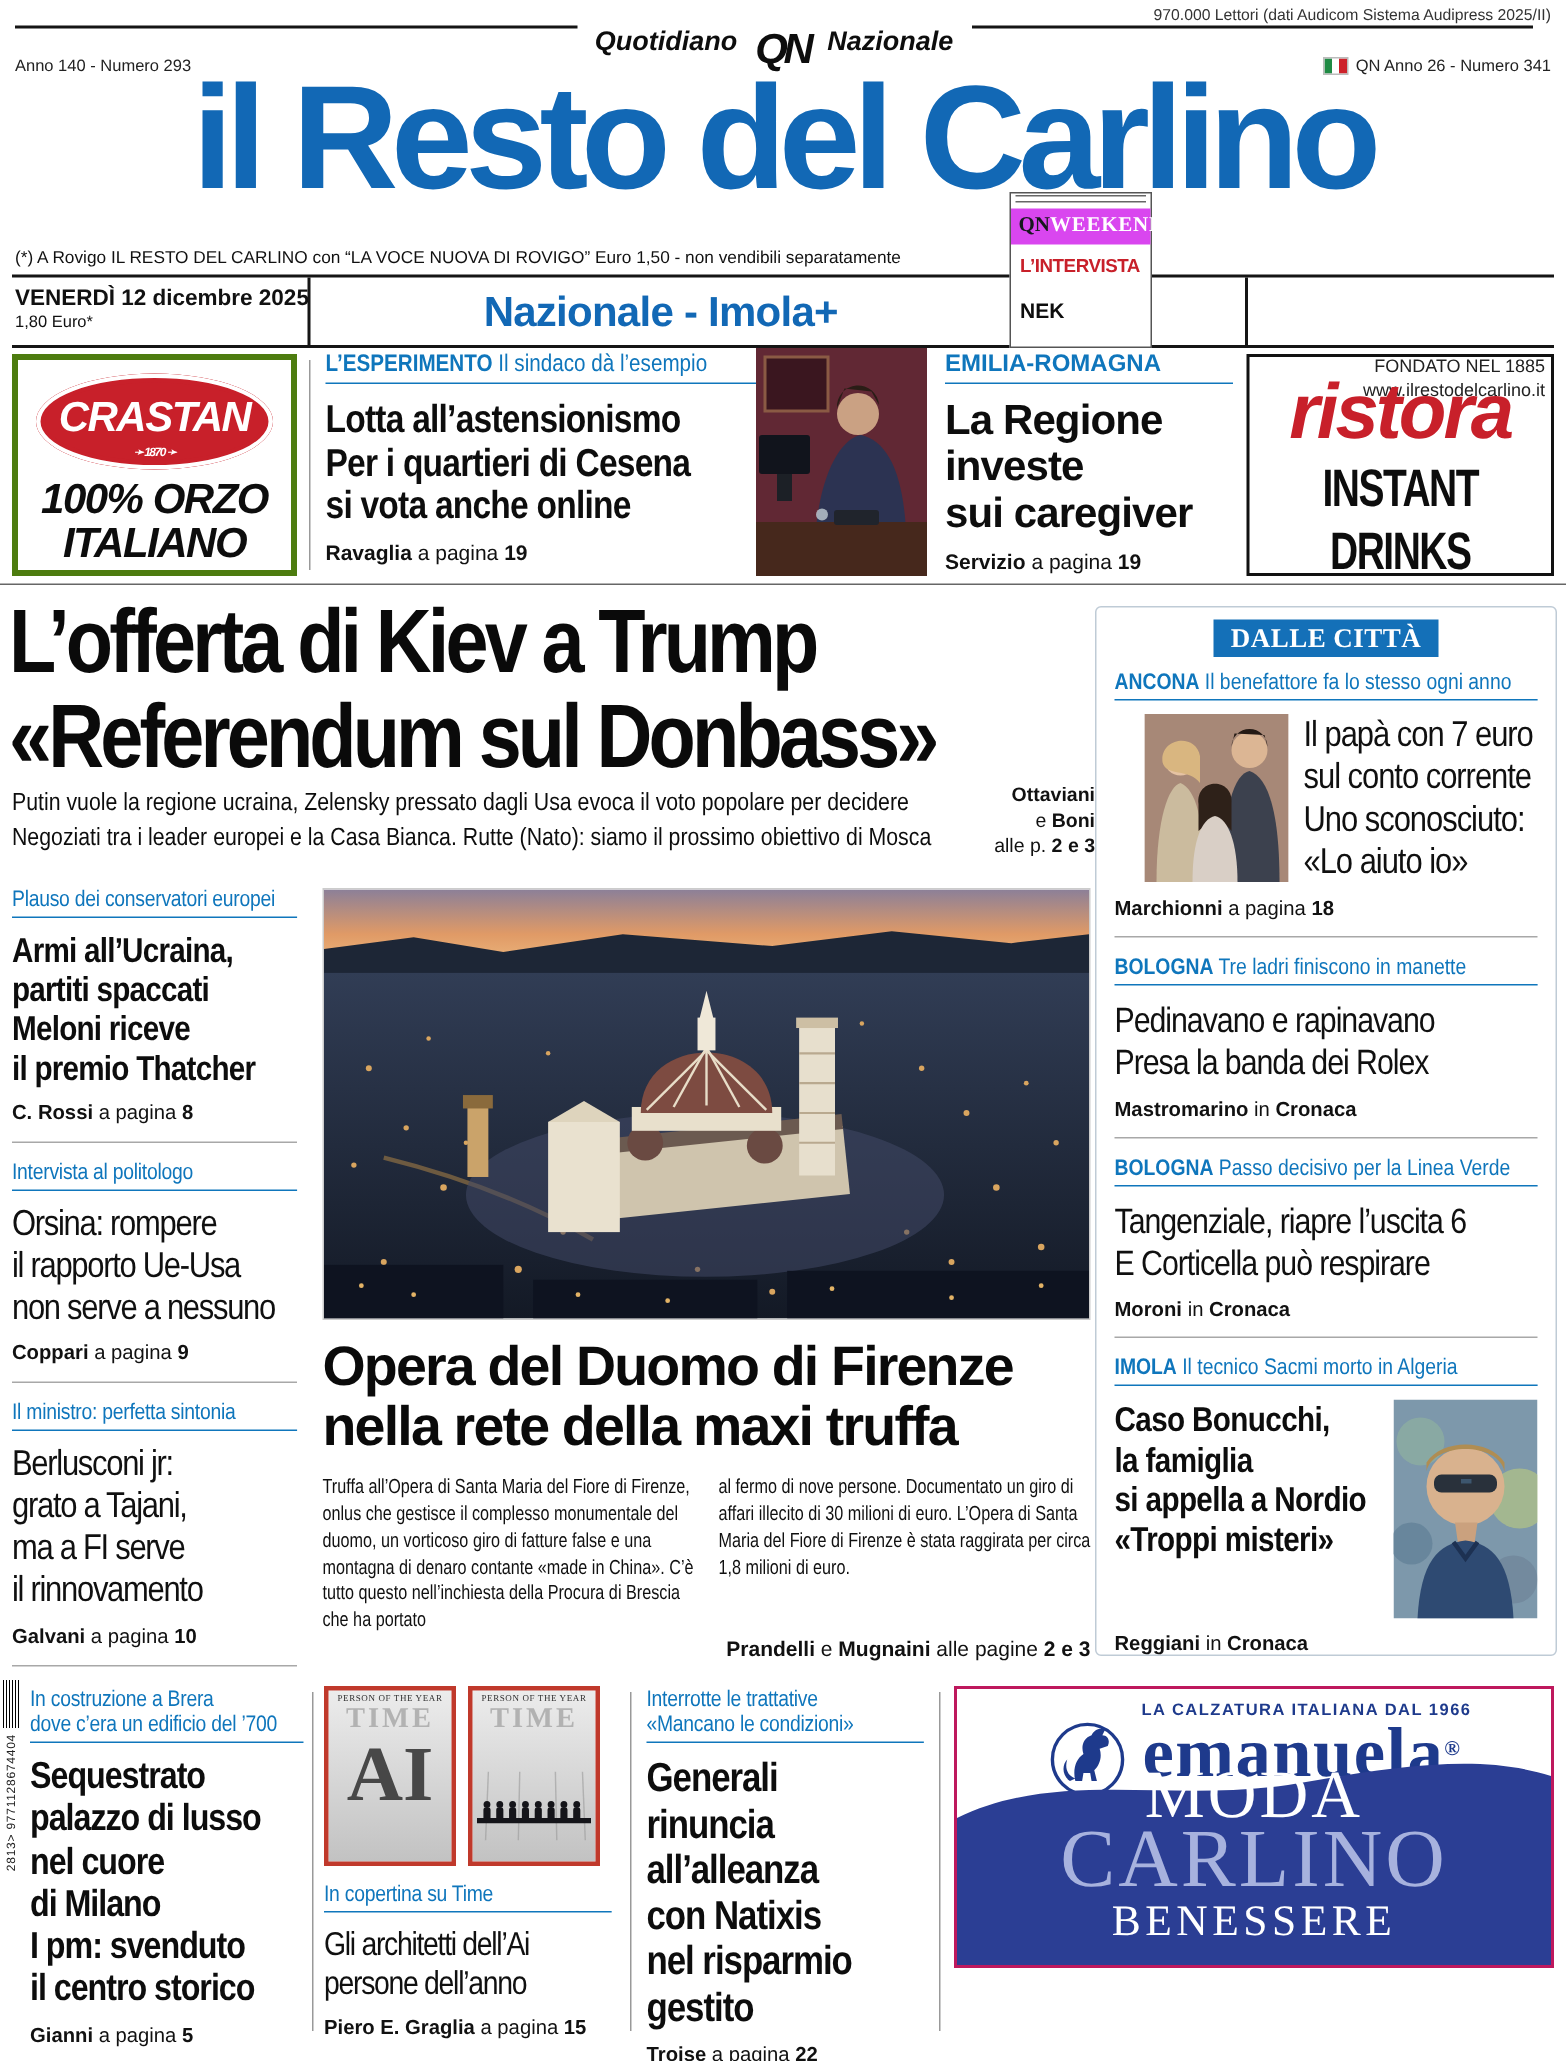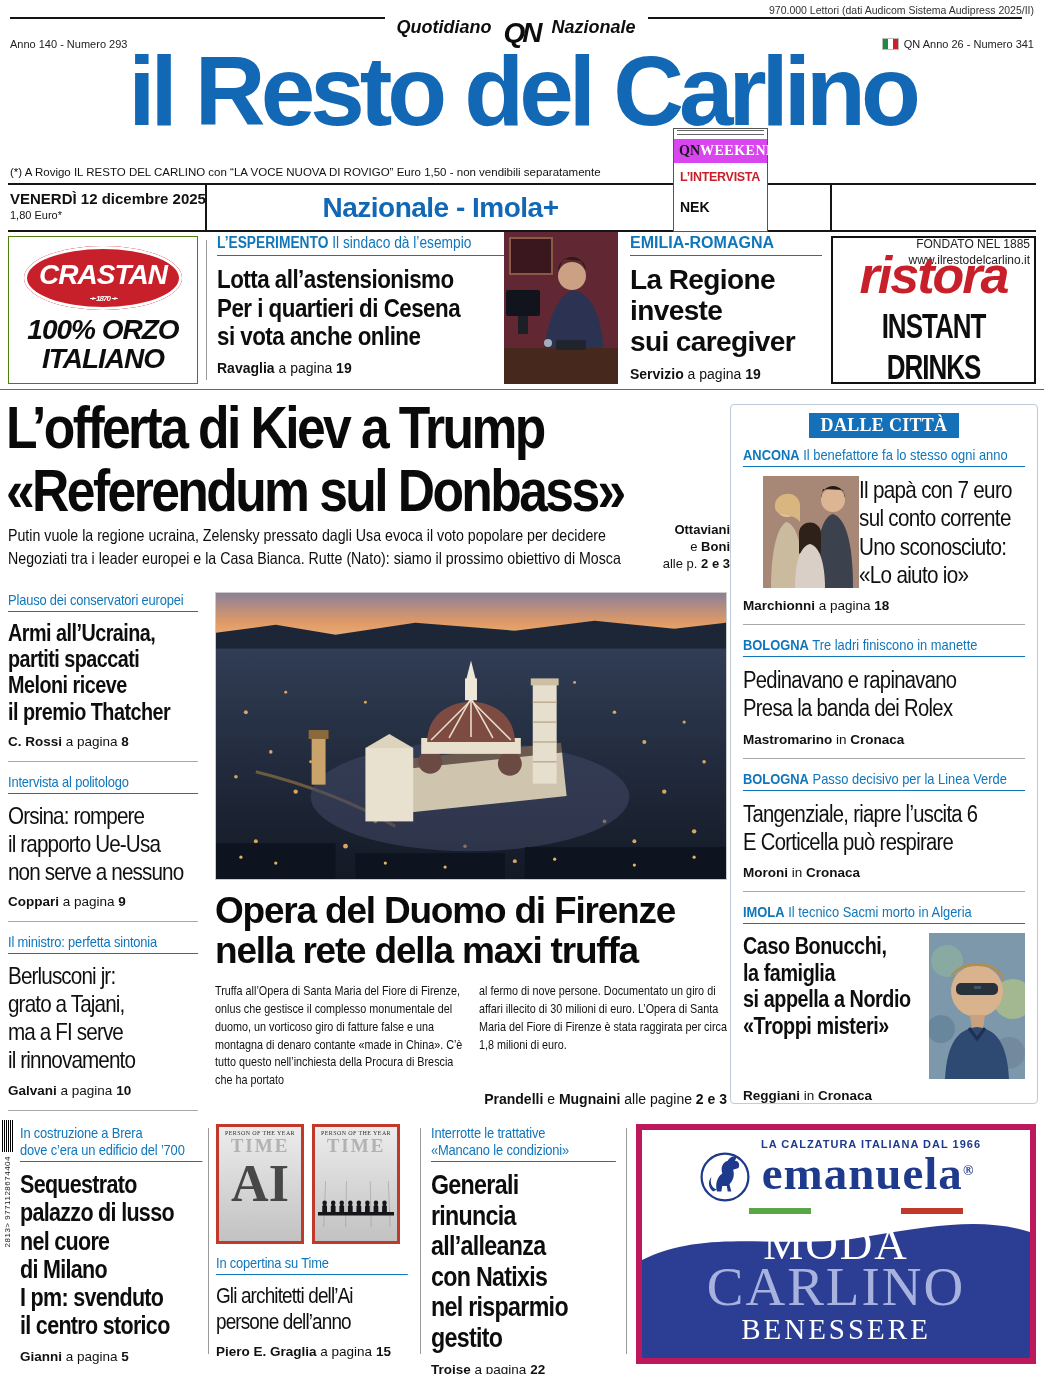--- a/index.html
+++ b/index.html
@@ -34,21 +34,21 @@
   
   #datebar{top:183px;left:8px;width:1028px;height:45px;border-top:2px solid #151515;border-bottom:2px solid #151515;}
   #datecell{position:absolute;left:2px;top:5px;}
   .date{font-weight:bold;font-size:15px;}
   .price{font-size:11px;margin-top:2px;}
   .vr{position:absolute;top:0;bottom:0;width:2px;background:#151515;}
   #edition{position:absolute;left:200px;width:465px;top:7px;text-align:center;font-size:28px;
            font-weight:bold;color:#1268b5;letter-spacing:-.5px;}
   #founded{position:absolute;right:6px;top:8px;text-align:right;font-size:12px;line-height:1.3;color:#222;margin-top:44px;}
   
-  #crastan{left:8px;top:236px;width:190px;height:148px;border:1px solid #4d7c0f;box-sizing:border-box;
+  #crastan{left:8px;top:236px;width:190px;height:148px;border:4px solid #4d7c0f;box-sizing:border-box;
            text-align:center;font-style:italic;}
   .cr-oval{position:relative;margin:9px auto 5px;width:158px;height:64px;background:#c8202a;border-radius:50%;
            box-shadow:inset 0 0 0 3px #fff,inset 0 0 0 6px #c8202a;color:#fff;font-weight:bold;
            font-size:28px;line-height:58px;letter-spacing:-1px;}
   .cr-year{position:absolute;bottom:7px;left:0;right:0;font-size:8px;line-height:1;color:#fff;}
   .cr-claim{font-weight:bold;font-size:28px;line-height:1.04;letter-spacing:-1px;color:#0d0d0d;}
   .kick{font-size:16px;color:#0f76bc;border-bottom:1.5px solid #0f76bc;padding-bottom:3px;}
   .kick .kb{font-weight:bold;}
   .hl-b{font-size:26px;font-weight:bold;line-height:1.1;letter-spacing:-.6px;margin-top:9px;color:#0d0d0d;}
   .byline{font-size:14px;margin-top:9px;}
@@ -80,21 +80,21 @@
   #dbody{display:flex;gap:20px;margin-top:12px;width:640px;transform:scaleX(.8);transform-origin:0 0;}
   #dbody .col{width:310px;font-size:13.5px;line-height:1.32;color:#101010;}
   .dby{text-align:right;font-size:14px;margin-top:2px;width:512px;}
   
   #rightcol{left:730px;top:404px;width:308px;height:700px;border:1.5px solid #bfcbd6;border-radius:4px;
             padding:8px 12px;box-sizing:border-box;background:#fff;}
   .badge{width:max-content;margin:0 auto 8px;background:#1470b8;color:#ffffff;font-weight:bold;
          font-size:18px;padding:2px 12px;letter-spacing:.3px;font-family:Liberation Serif, serif;}
   .rkick{font-size:15px;color:#0f76bc;border-bottom:1.5px solid #0f76bc;padding-bottom:3px;}
   .rkick .kb{font-weight:bold;}
-  .anc-row{display:flex;margin-top:9px;padding-left:20px;}
+  .anc-row{display:flex;gap:10px;margin-top:9px;padding-left:20px;}
   .ph-fam{width:96px;height:112px;flex:none;}
   .anc-text{width:174px;overflow:visible;}
   .hl-l{font-size:24px;font-weight:normal;letter-spacing:-.8px;line-height:1.18;color:#101010;}
   .hl-lw{font-size:23.5px;font-weight:normal;letter-spacing:-.8px;line-height:1.2;margin-top:9px;color:#101010;}
   .rby{font-size:13.5px;margin-top:9px;}
   .rdiv{height:1px;background:#a8a8a8;margin:11px 0;}
   .imo-row{display:flex;gap:8px;margin-top:9px;}
   .imo-text{flex:1;overflow:visible;}
   .hl-ib{font-size:23px;font-weight:bold;letter-spacing:-.5px;line-height:1.16;color:#0d0d0d;}
   .ph-sun{width:96px;height:146px;flex:none;}
@@ -119,21 +119,21 @@
            text-align:center;letter-spacing:2px;line-height:1;}
   .cv-ai{font-family:"Liberation Serif",serif;font-size:52px;font-weight:bold;color:#383838;
          text-align:center;line-height:1.1;opacity:.9;}
   .cv-beam{position:absolute;left:3px;right:3px;bottom:14px;height:46px;}
   .cv-beam svg{display:block;width:100%;height:100%;}
   #timeitem .bkick{margin-top:10px;}
   .hl-sl2{font-size:22px;font-weight:normal;letter-spacing:-1px;line-height:1.18;margin-top:8px;color:#101010;}
   #generali{left:431px;top:1124px;width:185px;}
   #generali .hl-sb2{font-size:27px;}
   
-  #emanuela{left:636px;top:1124px;width:400px;height:240px;border:6px solid #be185d;box-sizing:border-box;
+  #emanuela{left:636px;top:1124px;width:400px;height:188px;border:2px solid #be185d;box-sizing:border-box;
             background:#fff;overflow:hidden;}
   .em-tag{text-align:center;font-size:11px;letter-spacing:1px;color:#1e3a8c;margin-top:8px;font-weight:bold;padding-left:70px;}
   .em-brandrow{display:flex;align-items:flex-start;justify-content:center;gap:10px;margin-top:0;}
   .em-horse{width:54px;height:54px;}
   .em-horse svg{display:block;width:100%;height:100%;}
   .em-name{font-family:"Liberation Serif",serif;font-size:47px;color:#1e3a8c;font-weight:bold;letter-spacing:1px;line-height:1;}
   .em-reg{font-size:14px;color:#1e3a8c;vertical-align:14px;}
   .em-flags{display:flex;justify-content:center;gap:90px;margin-top:4px;padding-left:40px;}
   .em-flags i{display:block;width:62px;height:6px;}
   .em-green{background:#5aa646;}

